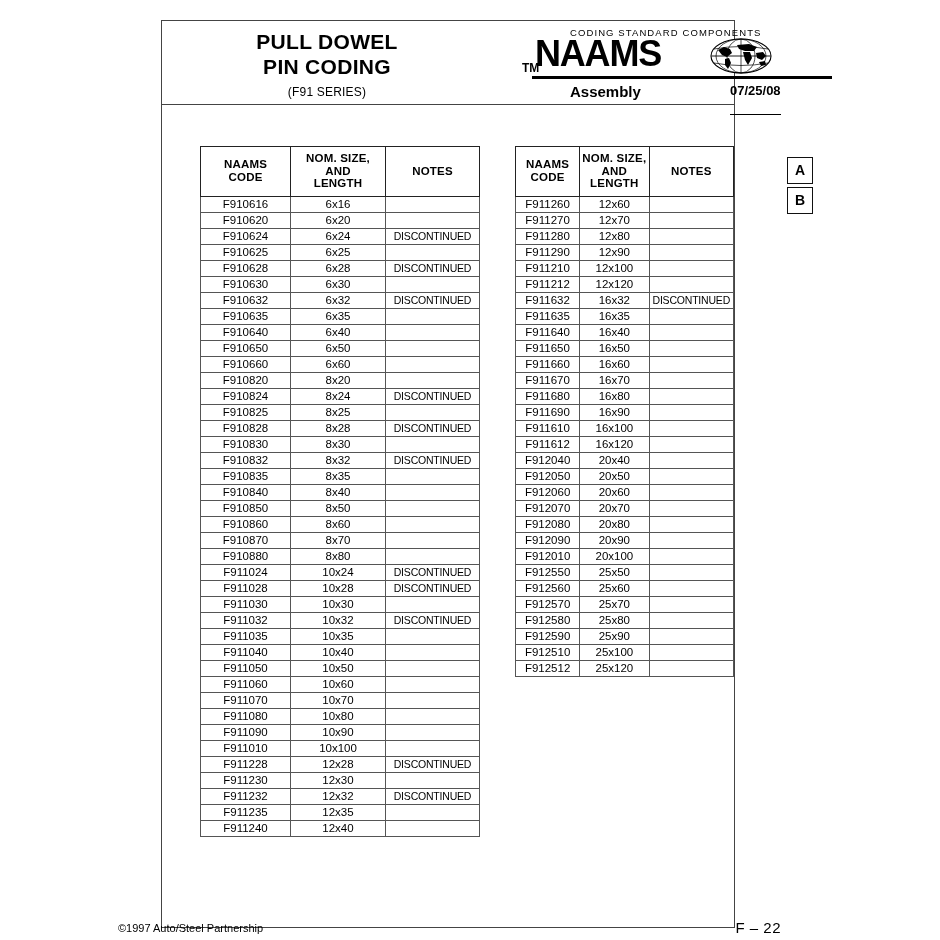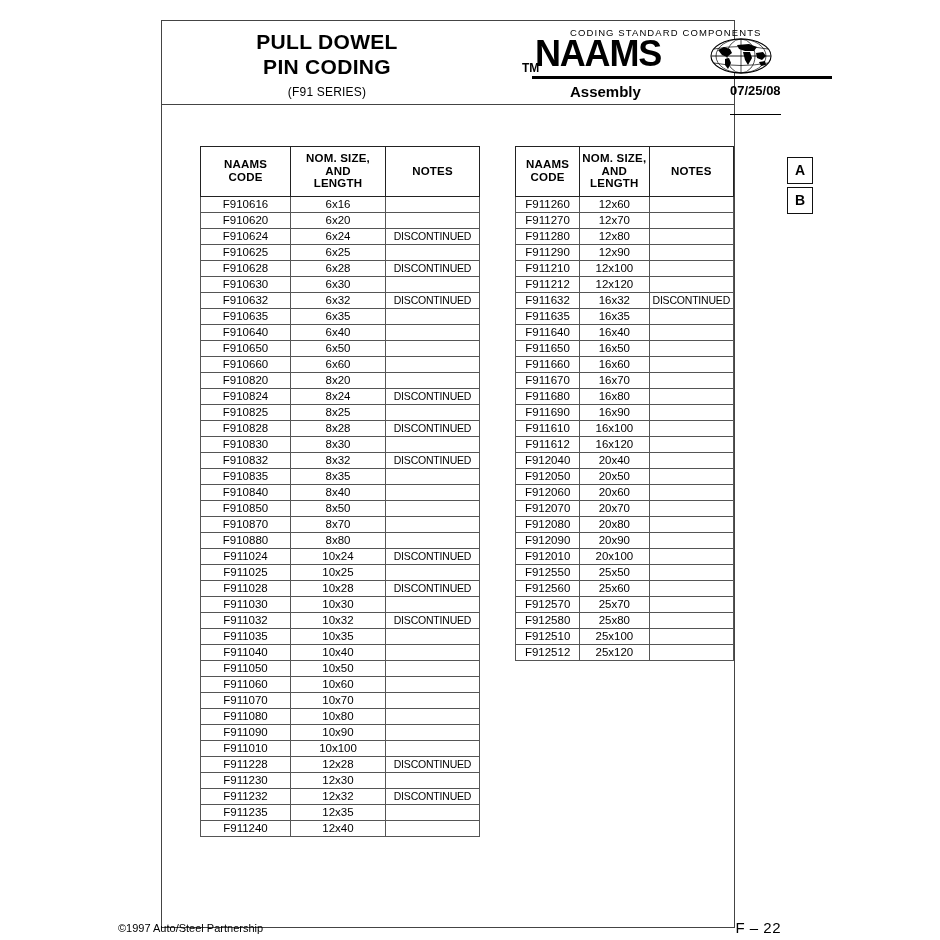--- a/index.html
+++ b/index.html
@@ -362,38 +362,38 @@
           <td>F910840</td>
           <td>8x40</td>
           <td class="notes-cell"></td>
         </tr>
         <tr>
           <td>F910850</td>
           <td>8x50</td>
           <td class="notes-cell"></td>
         </tr>
         <tr>
+          <td>F910860</td>
+          <td>8x60</td>
+          <td class="notes-cell"></td>
+        </tr>
+        <tr>
           <td>F910870</td>
           <td>8x70</td>
           <td class="notes-cell"></td>
         </tr>
         <tr>
           <td>F910880</td>
           <td>8x80</td>
           <td class="notes-cell"></td>
         </tr>
         <tr>
           <td>F911024</td>
           <td>10x24</td>
           <td class="notes-cell">DISCONTINUED</td>
-        </tr>
-        <tr>
-          <td>F911025</td>
-          <td>10x25</td>
-          <td class="notes-cell"></td>
         </tr>
         <tr>
           <td>F911028</td>
           <td>10x28</td>
           <td class="notes-cell">DISCONTINUED</td>
         </tr>
         <tr>
           <td>F911030</td>
           <td>10x30</td>
           <td class="notes-cell"></td>
@@ -623,20 +623,25 @@
           <td>F912570</td>
           <td>25x70</td>
           <td class="notes-cell"></td>
         </tr>
         <tr>
           <td>F912580</td>
           <td>25x80</td>
           <td class="notes-cell"></td>
         </tr>
         <tr>
+          <td>F912590</td>
+          <td>25x90</td>
+          <td class="notes-cell"></td>
+        </tr>
+        <tr>
           <td>F912510</td>
           <td>25x100</td>
           <td class="notes-cell"></td>
         </tr>
         <tr>
           <td>F912512</td>
           <td>25x120</td>
           <td class="notes-cell"></td>
         </tr>
       </tbody>

